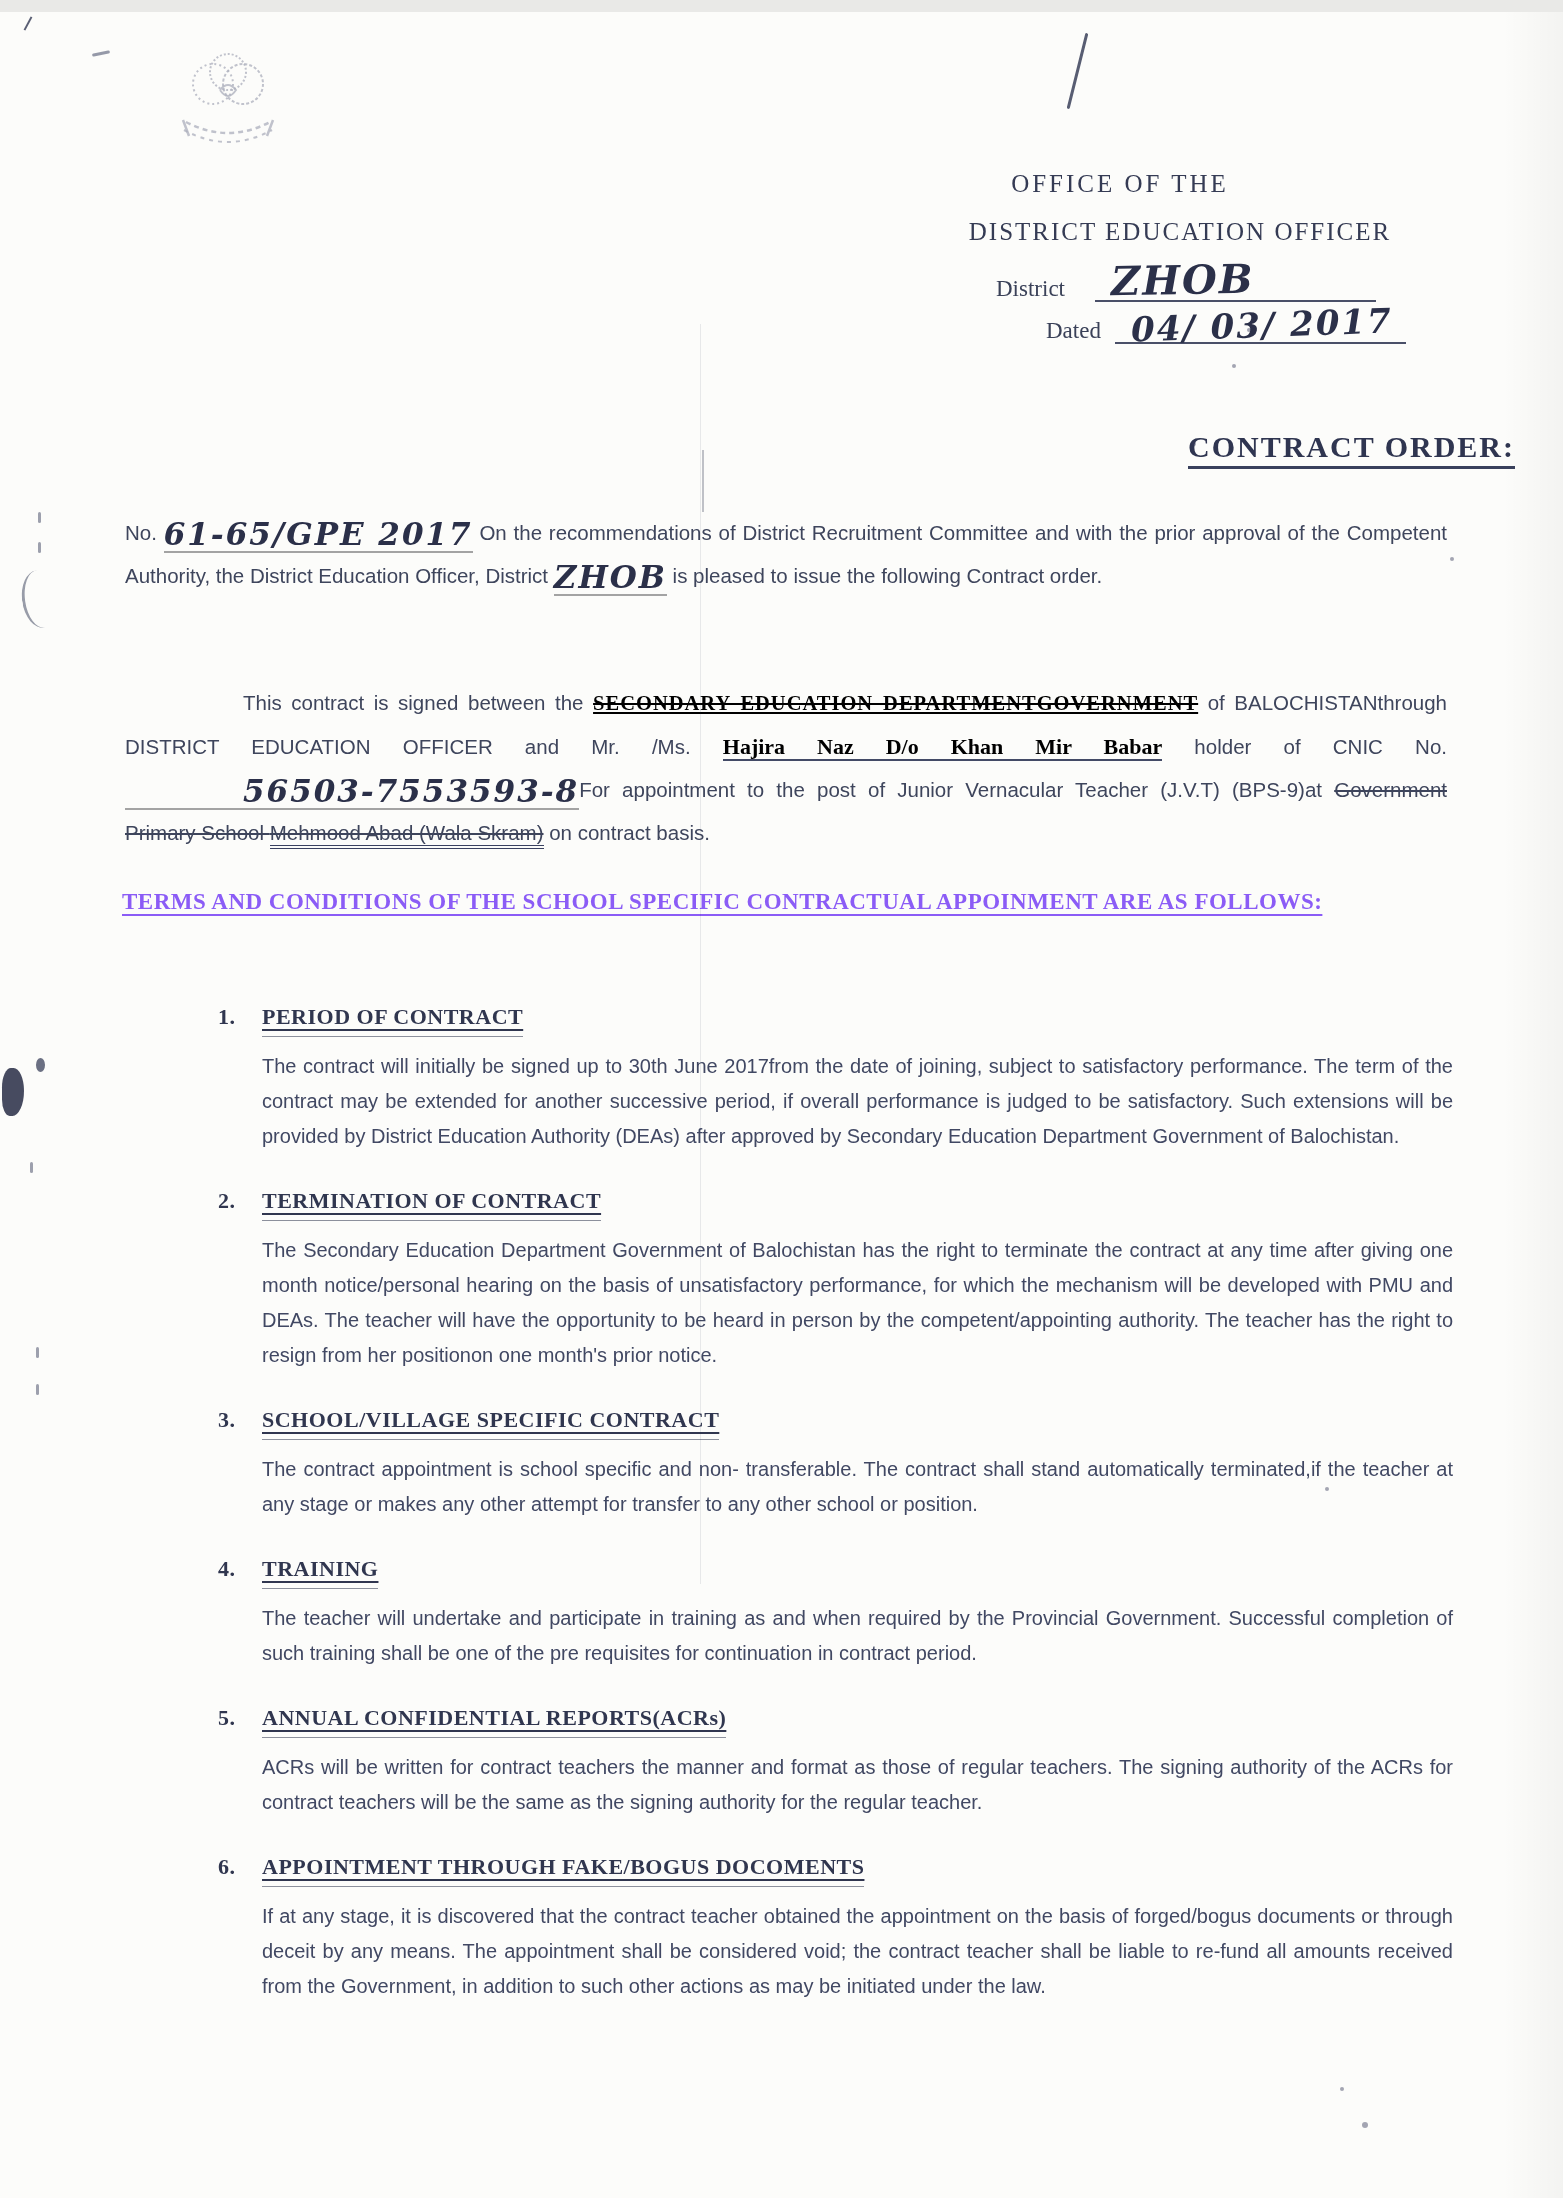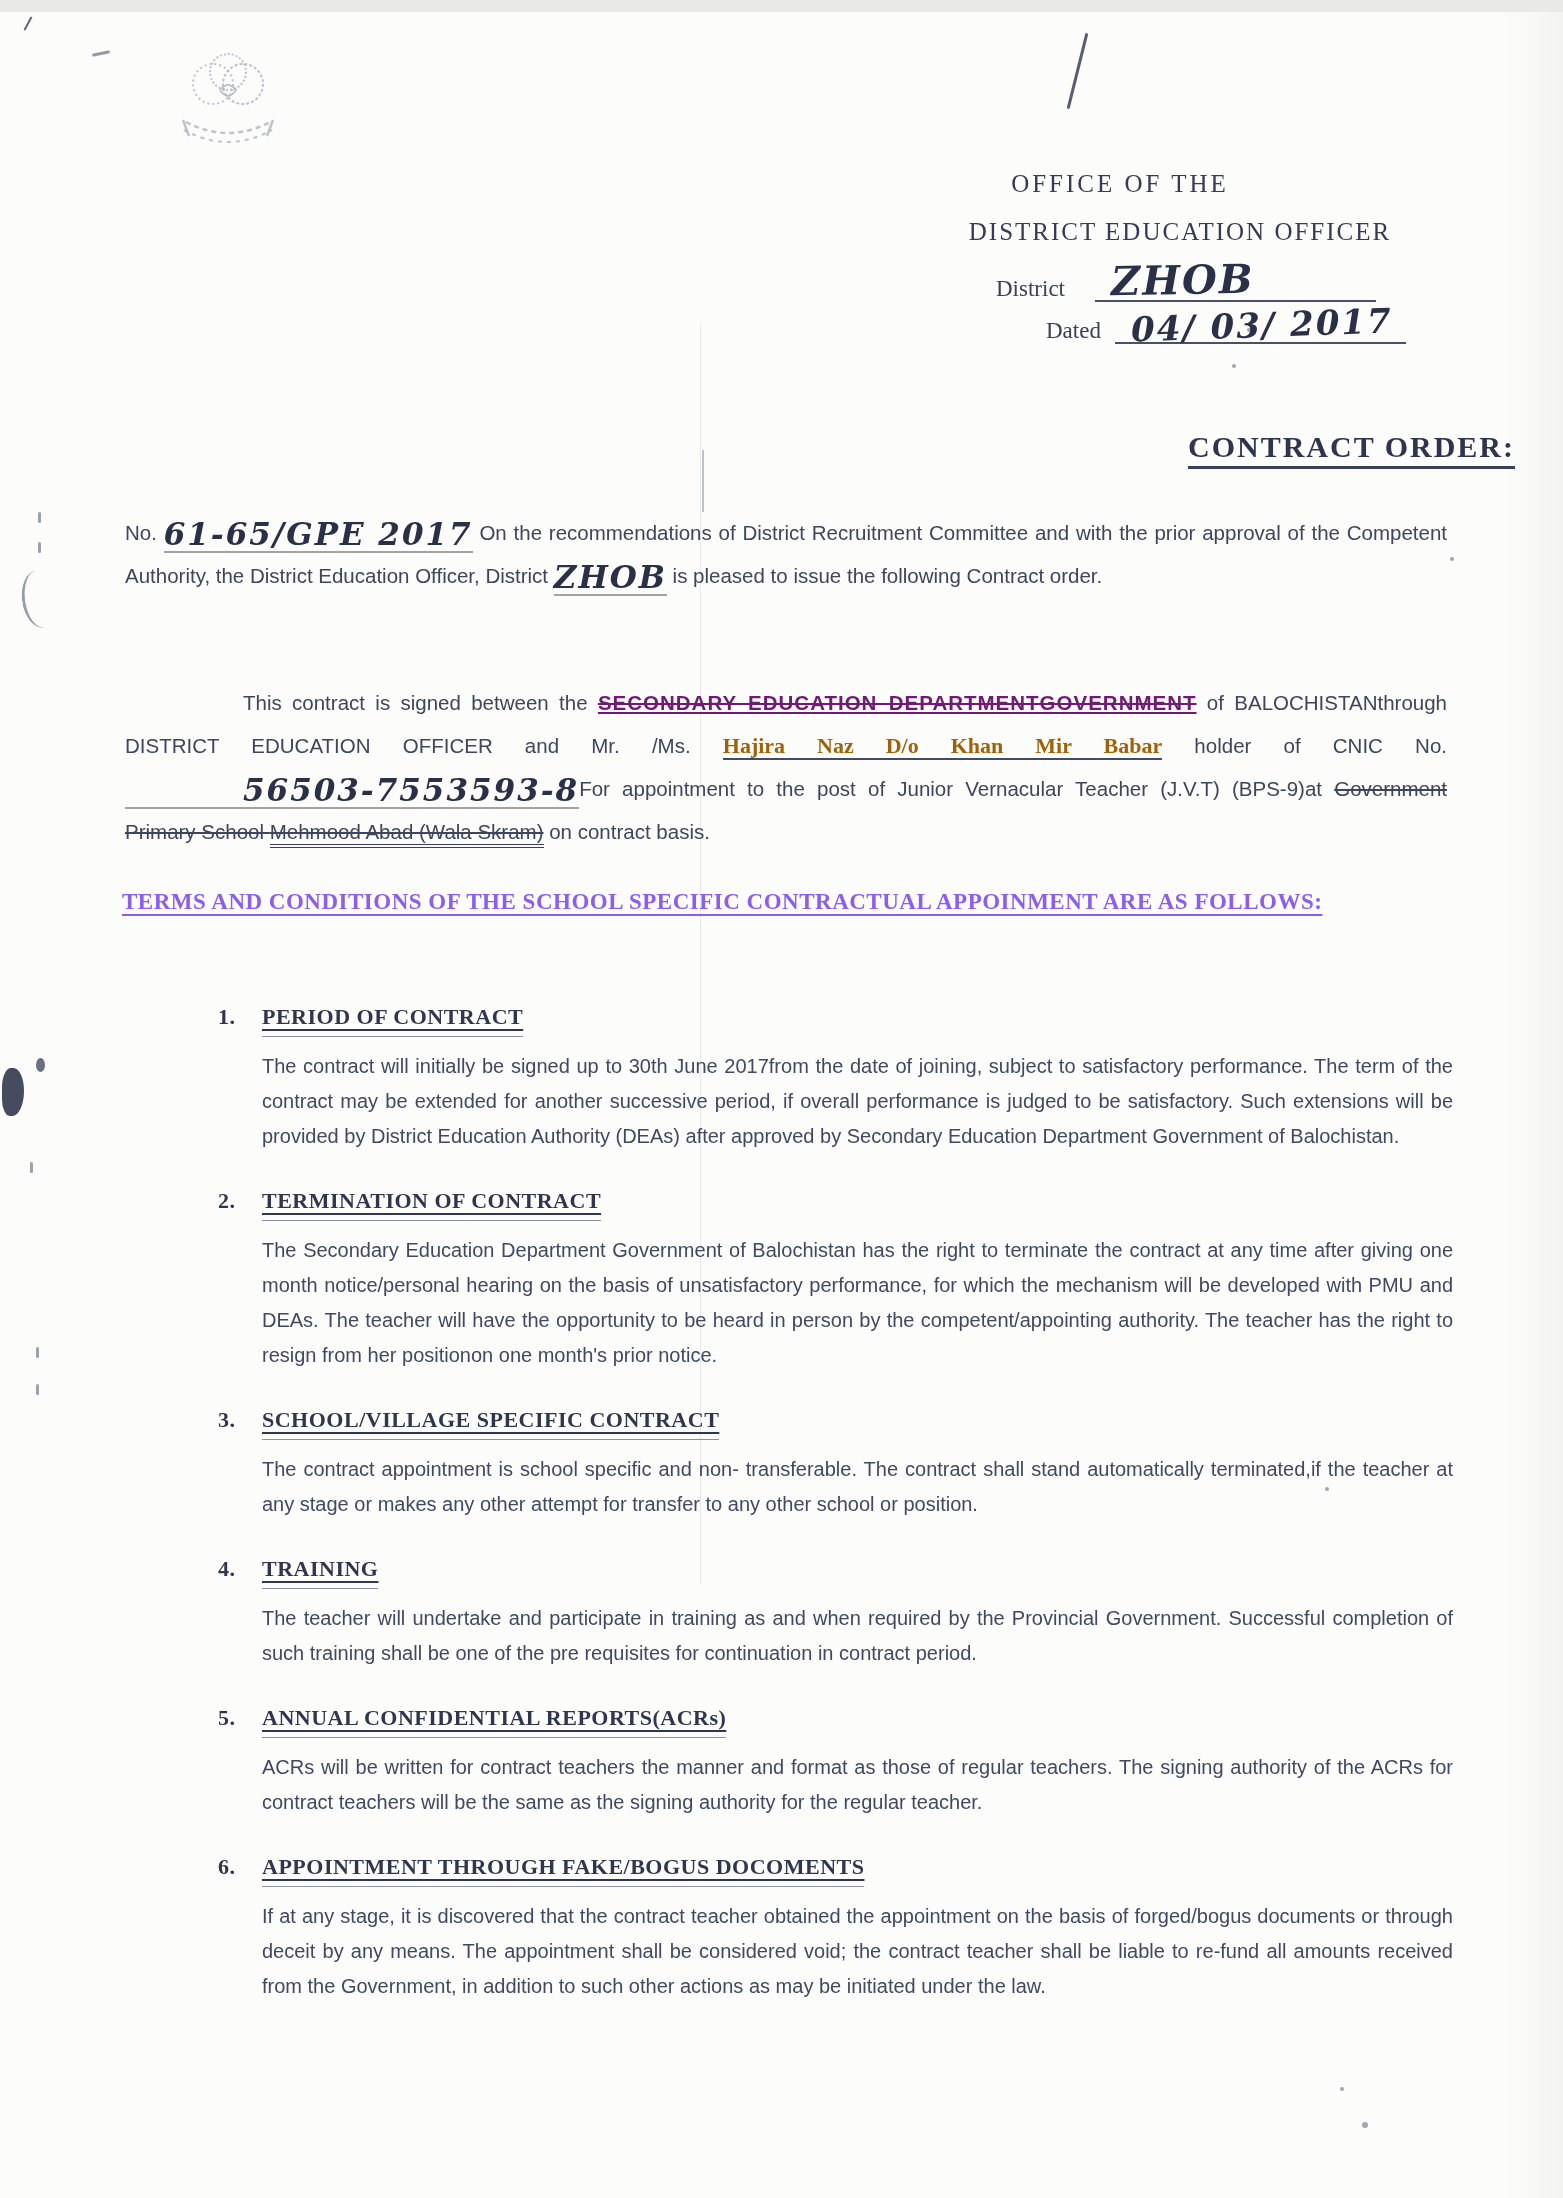--- a/index.html
+++ b/index.html
@@ -33,23 +33,23 @@
   .doc-title span{
     display:inline-block;transform:translateX(-48px);
     font-family:"Liberation Serif",serif;font-weight:700;font-size:30px;
     letter-spacing:2px;color:#2f3550;border-bottom:3px solid #39405c;padding-bottom:2px;}
   
   .para{position:absolute;left:125px;width:1322px;text-align:justify;
     font-size:20.5px;line-height:43px;color:#3e455c;}
   .para-intro{top:478px;}
   .para-agreement{top:648px;text-indent:118px;}
   .u{border-bottom:2px solid #a3a3a3;padding-bottom:1px;}
-  .name{font-family:"Liberation Serif",serif;font-weight:700;font-size:22px;color:#a16207;
+  .name{font-family:"Liberation Serif",serif;font-weight:700;font-size:22px;color:#000000;
     border-bottom:2px solid #434a66;}
-  .dept{font-family:Liberation Sans, sans-serif;font-weight:600;letter-spacing:1px;color:#701a75;
+  .dept{font-family:Liberation Serif, serif;font-weight:600;letter-spacing:1px;color:#000000;
     text-decoration:underline line-through;}
   .strike{text-decoration:line-through;}
   .school-name{text-decoration:line-through;border-bottom:4px double #3a4160;padding-bottom:1px;}
   
   .terms-heading{position:absolute;left:122px;top:868px;width:1330px;
     font-family:"Liberation Serif",serif;font-weight:700;font-size:23px;line-height:44px;
     letter-spacing:.5px;color:#8b5cf6;text-decoration:underline;text-underline-offset:5px;}
   .terms{position:absolute;left:218px;top:988px;width:1235px;}
   .term-head{display:flex;gap:20px;font-family:"Liberation Serif",serif;font-weight:700;
     font-size:22px;line-height:34px;color:#30364f;margin:0 0 12px;letter-spacing:.5px;}

